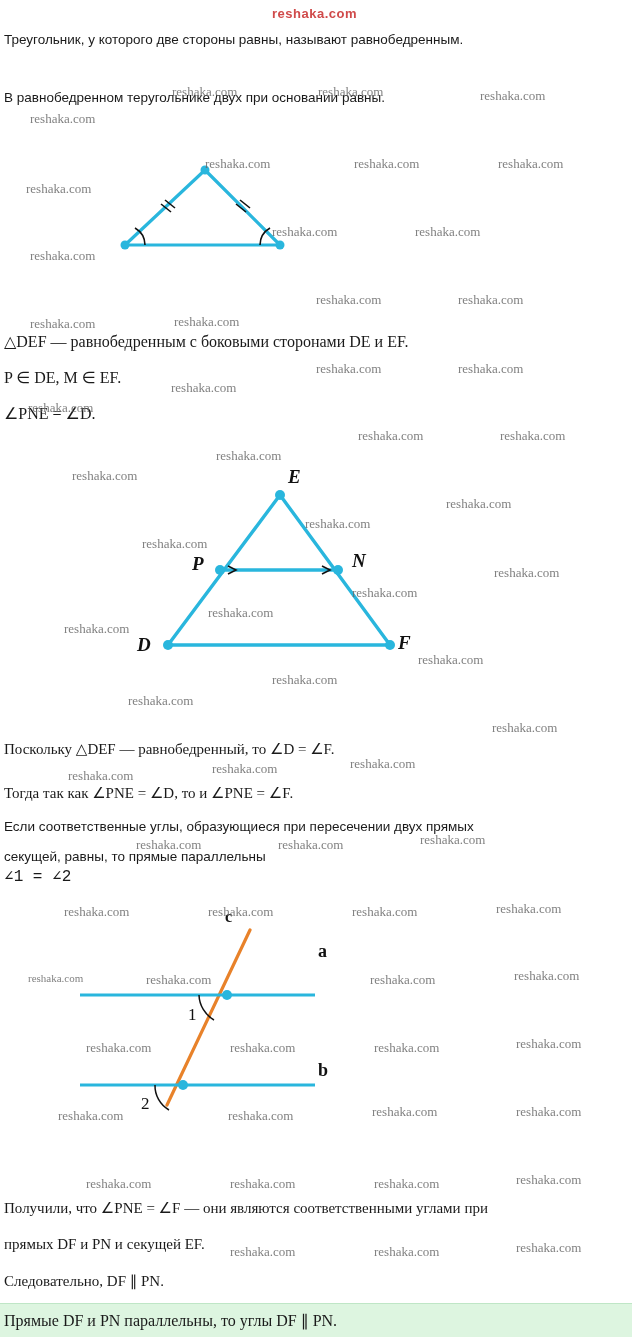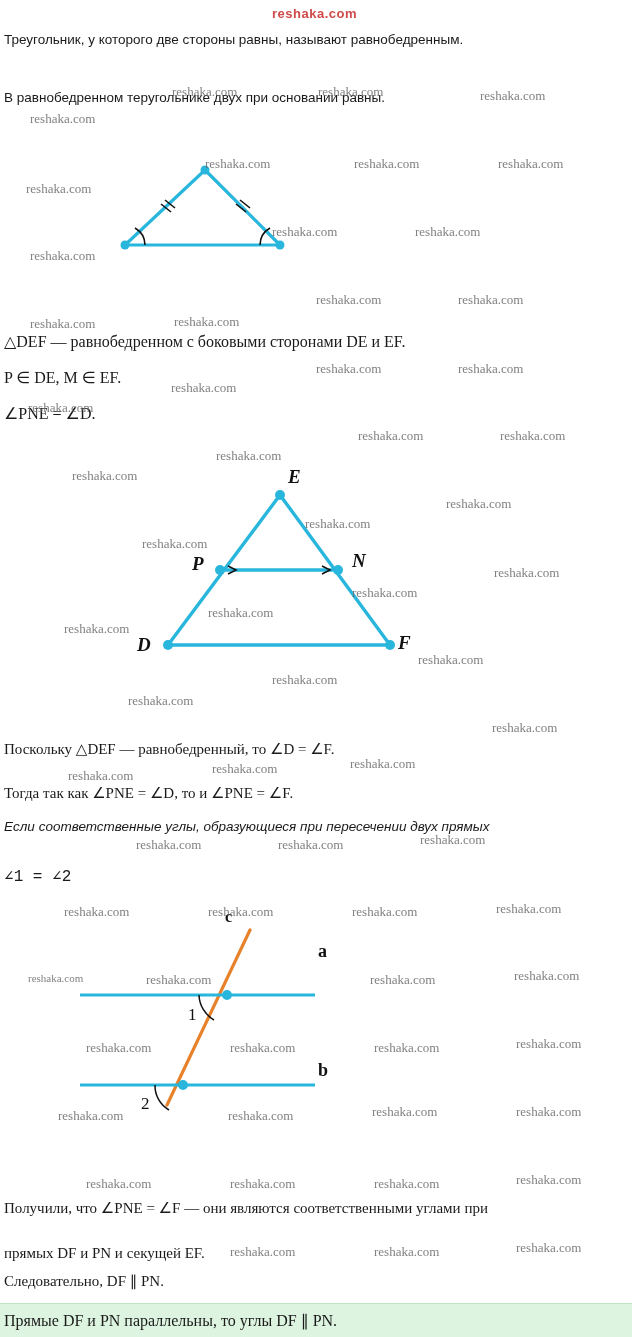--- a/index.html
+++ b/index.html
@@ -111,21 +111,21 @@
     <line x1="136" y1="49" x2="146" y2="57" stroke="#111" stroke-width="1.6"></line>
     <line x1="140" y1="45" x2="150" y2="53" stroke="#111" stroke-width="1.6"></line>
 
     <path d="M 45,90 A 20,20 0 0 0 35,73" fill="none" stroke="#111" stroke-width="1.6"></path>
     <path d="M 160,90 A 20,20 0 0 1 170,73" fill="none" stroke="#111" stroke-width="1.6"></path>
     <circle cx="105" cy="15" r="4.5" fill="#29b6dd"></circle>
     <circle cx="180" cy="90" r="4.5" fill="#29b6dd"></circle>
     <circle cx="25" cy="90" r="4.5" fill="#29b6dd"></circle>
   </svg>
 
-  <div class="mathline" style="left:4px; top:332px;">△DEF — равнобедренном с боковыми сторонами DE и EF.</div>
+  <div class="mathline" style="left:4px; top:332px;">△DEF — равнобедренным с боковыми сторонами DE и EF.</div>
   <div class="mathline" style="left:4px; top:368px;">P ∈ DE, M ∈ EF.</div>
   <div class="mathline" style="left:4px; top:404px;">∠PNE = ∠D.</div>
 
   <svg width="260" height="180" viewBox="0 0 260 180" style="left:150px; top:480px;">
 
     <polygon points="130,15 240,165 18,165" fill="none" stroke="#29b6dd" stroke-width="3.4" stroke-linejoin="round"></polygon>
 
     <line x1="70" y1="90" x2="188" y2="90" stroke="#29b6dd" stroke-width="3.4"></line>
 
     <path d="M 78,86 L 86,90 L 78,94" fill="none" stroke="#111" stroke-width="1.6"></path>
@@ -137,21 +137,22 @@
     <circle cx="188" cy="90" r="5" fill="#29b6dd"></circle>
   </svg>
   <div class="fig-label" style="left:288px; top:466px;">E</div>
   <div class="fig-label" style="left:192px; top:553px;">P</div>
   <div class="fig-label" style="left:352px; top:550px;">N</div>
   <div class="fig-label" style="left:137px; top:634px;">D</div>
   <div class="fig-label" style="left:398px; top:632px;">F</div>
 
   <div class="mathline" style="left:4px; top:740px; font-size:15px;text-align:right;">Поскольку △DEF — равнобедренный, то ∠D = ∠F.</div>
   <div class="mathline" style="left:4px; top:784px; font-size:15px;">Тогда так как ∠PNE = ∠D, то и ∠PNE = ∠F.</div>
-  <div class="txt" style="left:4px; top:819px;font-style:italic;">Если соответственные углы, образующиеся при пересечении двух прямых</div>
+  <div class="txt" style="left:4px; top:819px;">Если соответственные углы, образующиеся при пересечении двух прямых</div>
+  <div class="txt" style="left:4px; top:849px;">секущей, равны, то прямые параллельны</div>
   <div class="mathline" style="left:4px; top:866px;font-family:Liberation Mono, monospace;">∠1 = ∠2</div>
 
   <svg width="270" height="190" viewBox="0 0 270 190" style="left:75px; top:920px;">
 
     <line x1="175" y1="10" x2="92" y2="185" stroke="#e8822a" stroke-width="3.2" stroke-linecap="round"></line>
 
     <line x1="5" y1="75" x2="240" y2="75" stroke="#29b6dd" stroke-width="3.2"></line>
 
     <line x1="5" y1="165" x2="240" y2="165" stroke="#29b6dd" stroke-width="3.2"></line>
 
@@ -160,21 +161,21 @@
     <circle cx="152" cy="75" r="5" fill="#29b6dd"></circle>
     <circle cx="108" cy="165" r="5" fill="#29b6dd"></circle>
   </svg>
   <div class="fig-label-sm" style="left:225px; top:908px;">c</div>
   <div class="fig-label-sm" style="left:318px; top:941px; font-size:18px;">a</div>
   <div class="fig-label-sm" style="left:318px; top:1060px; font-size:18px;">b</div>
   <div class="num-label" style="left:188px; top:1005px;">1</div>
   <div class="num-label" style="left:141px; top:1094px;">2</div>
 
   <div class="mathline" style="left:4px; top:1199px; font-size:15px;">Получили, что ∠PNE = ∠F — они являются соответственными углами при</div>
-  <div class="mathline" style="left:4px; top:1236px; font-size:15px;margin-top:9px;">прямых DF и PN и секущей EF.</div>
+  <div class="mathline" style="left:4px; top:1236px; font-size:15px;">прямых DF и PN и секущей EF.</div>
   <div class="mathline" style="left:4px; top:1272px; font-size:15px;">Следовательно, DF ∥ PN.</div>
 
   <div class="answer-bar" style="top:1303px;">
     <span>Прямые DF и PN параллельны, то углы DF ∥ PN.</span>
   </div>
 
   <div id="wm-layer">
       <div class="wm wm-top" style="left: 272px; top: 6px;">reshaka.com</div>
       <div class="wm " style="left: 172px; top: 84px;">reshaka.com</div>
       <div class="wm " style="left: 318px; top: 84px;">reshaka.com</div>

